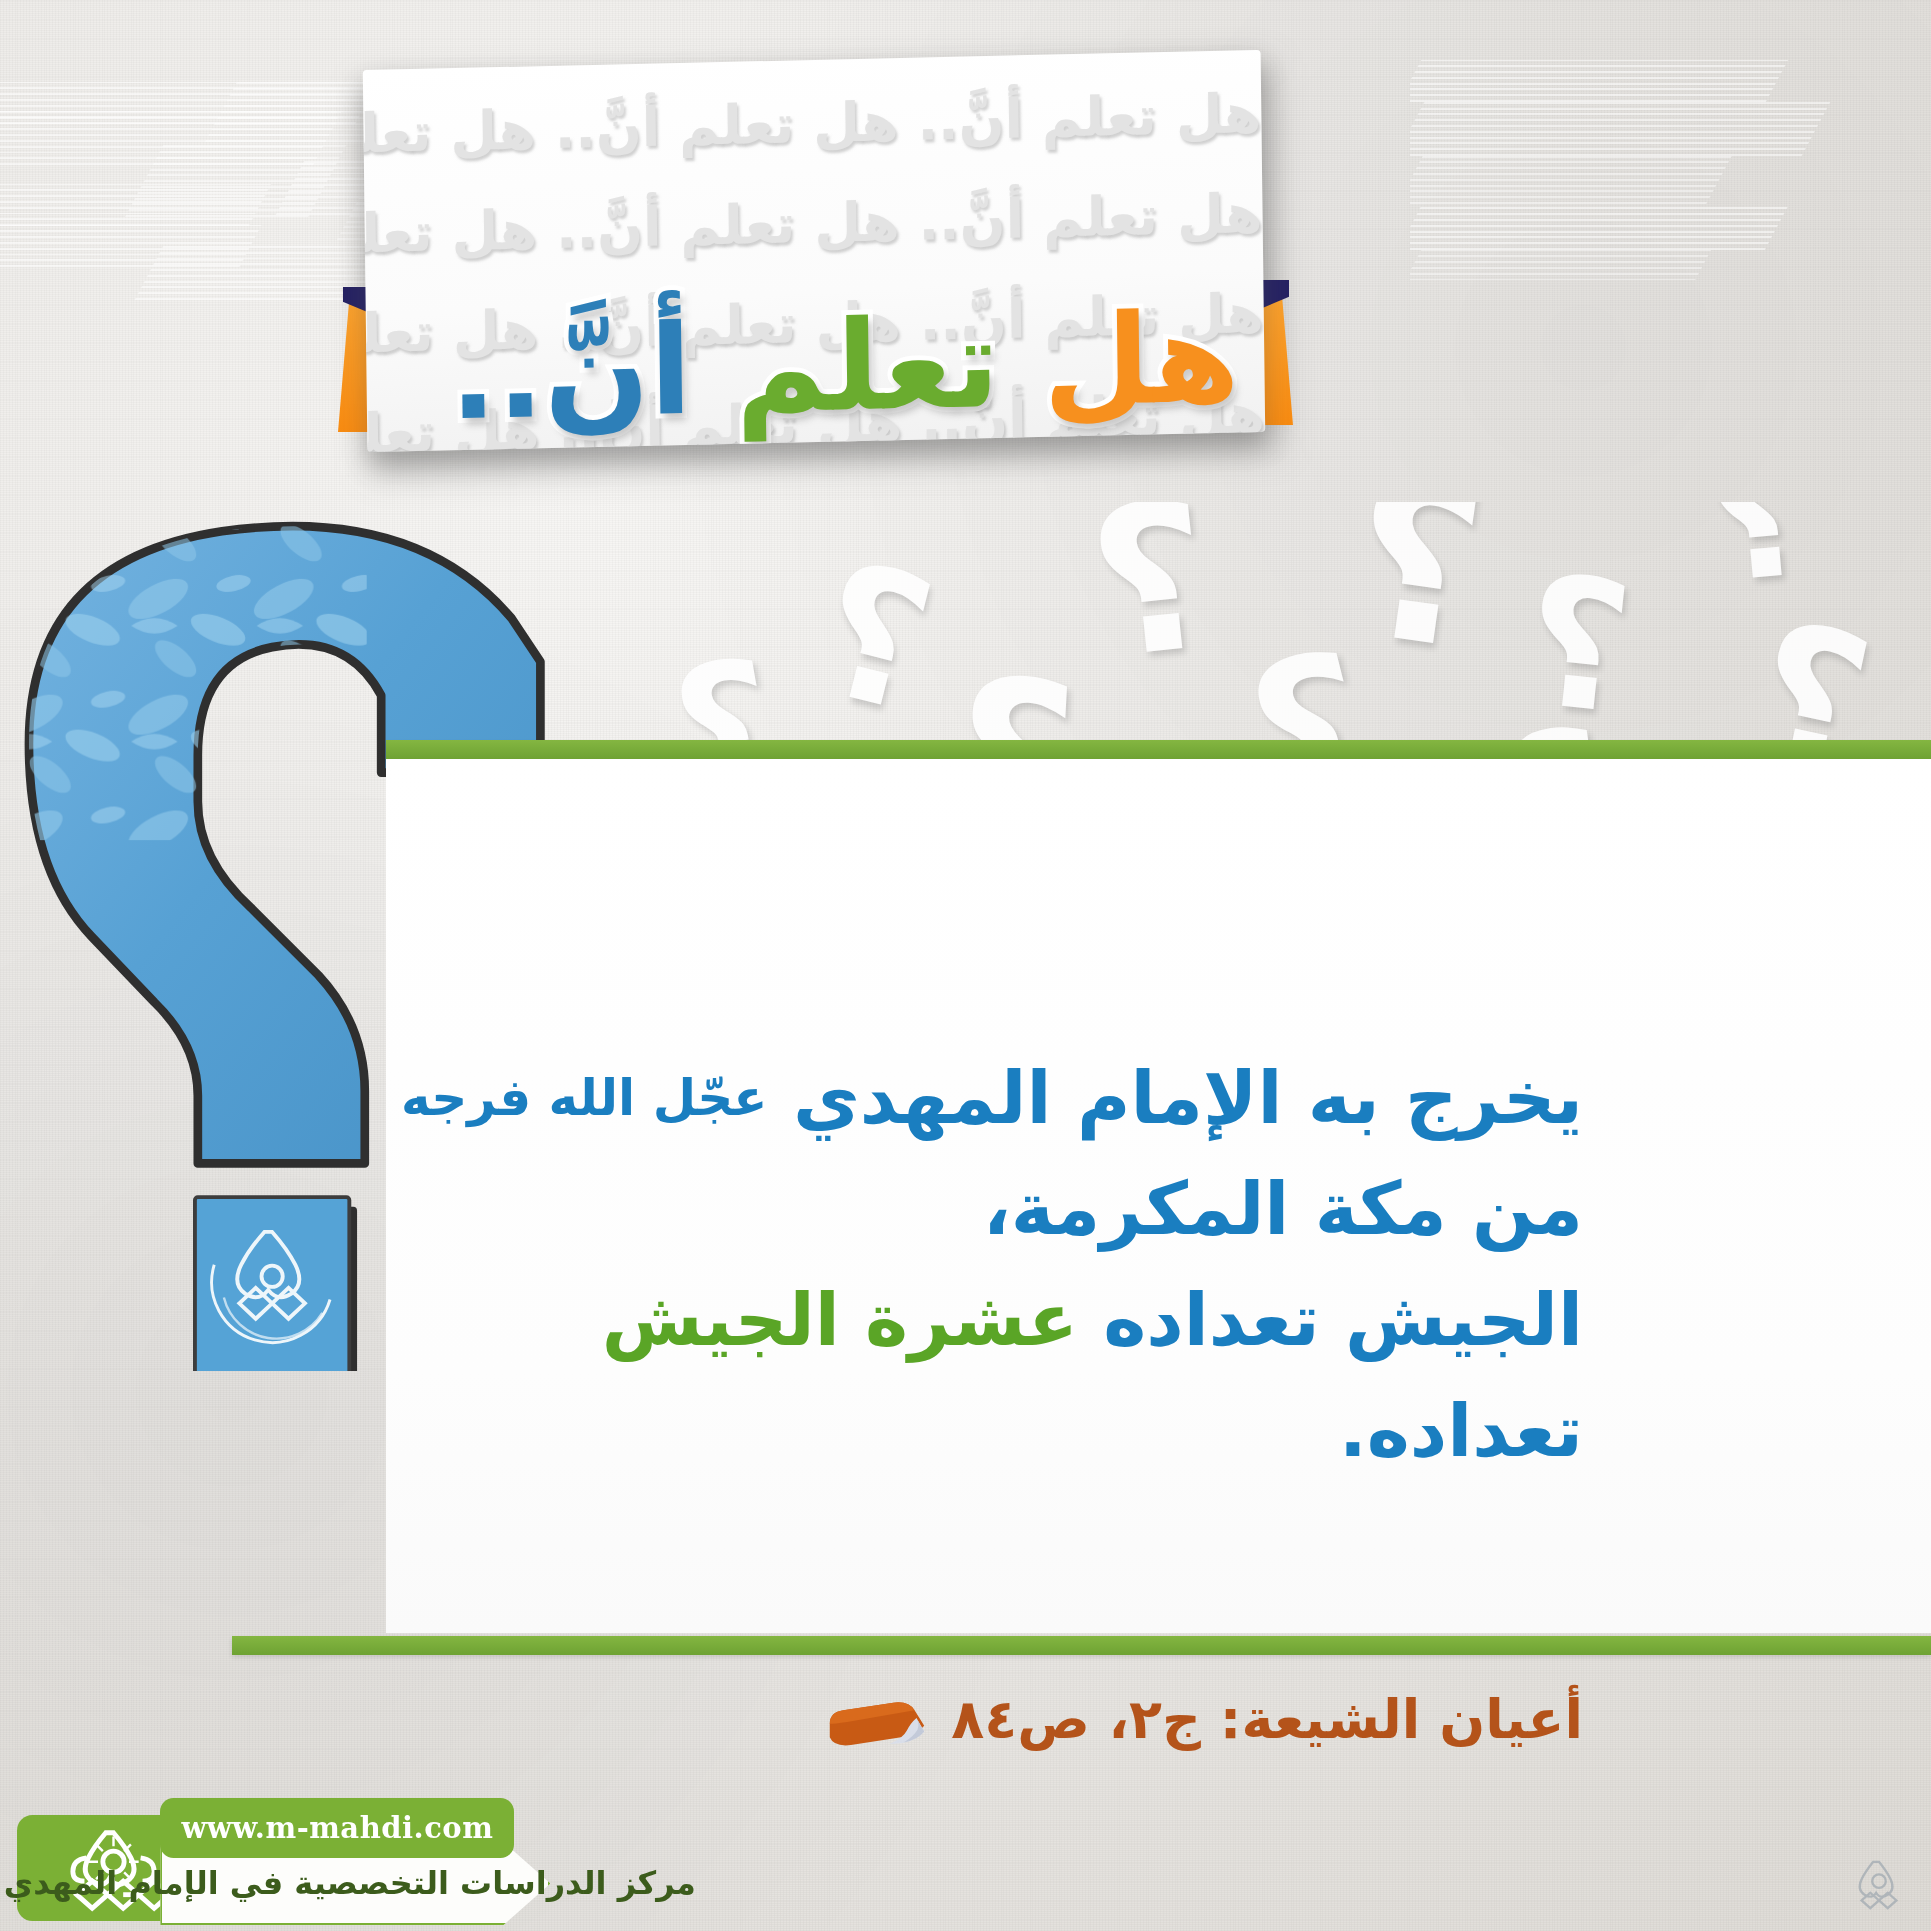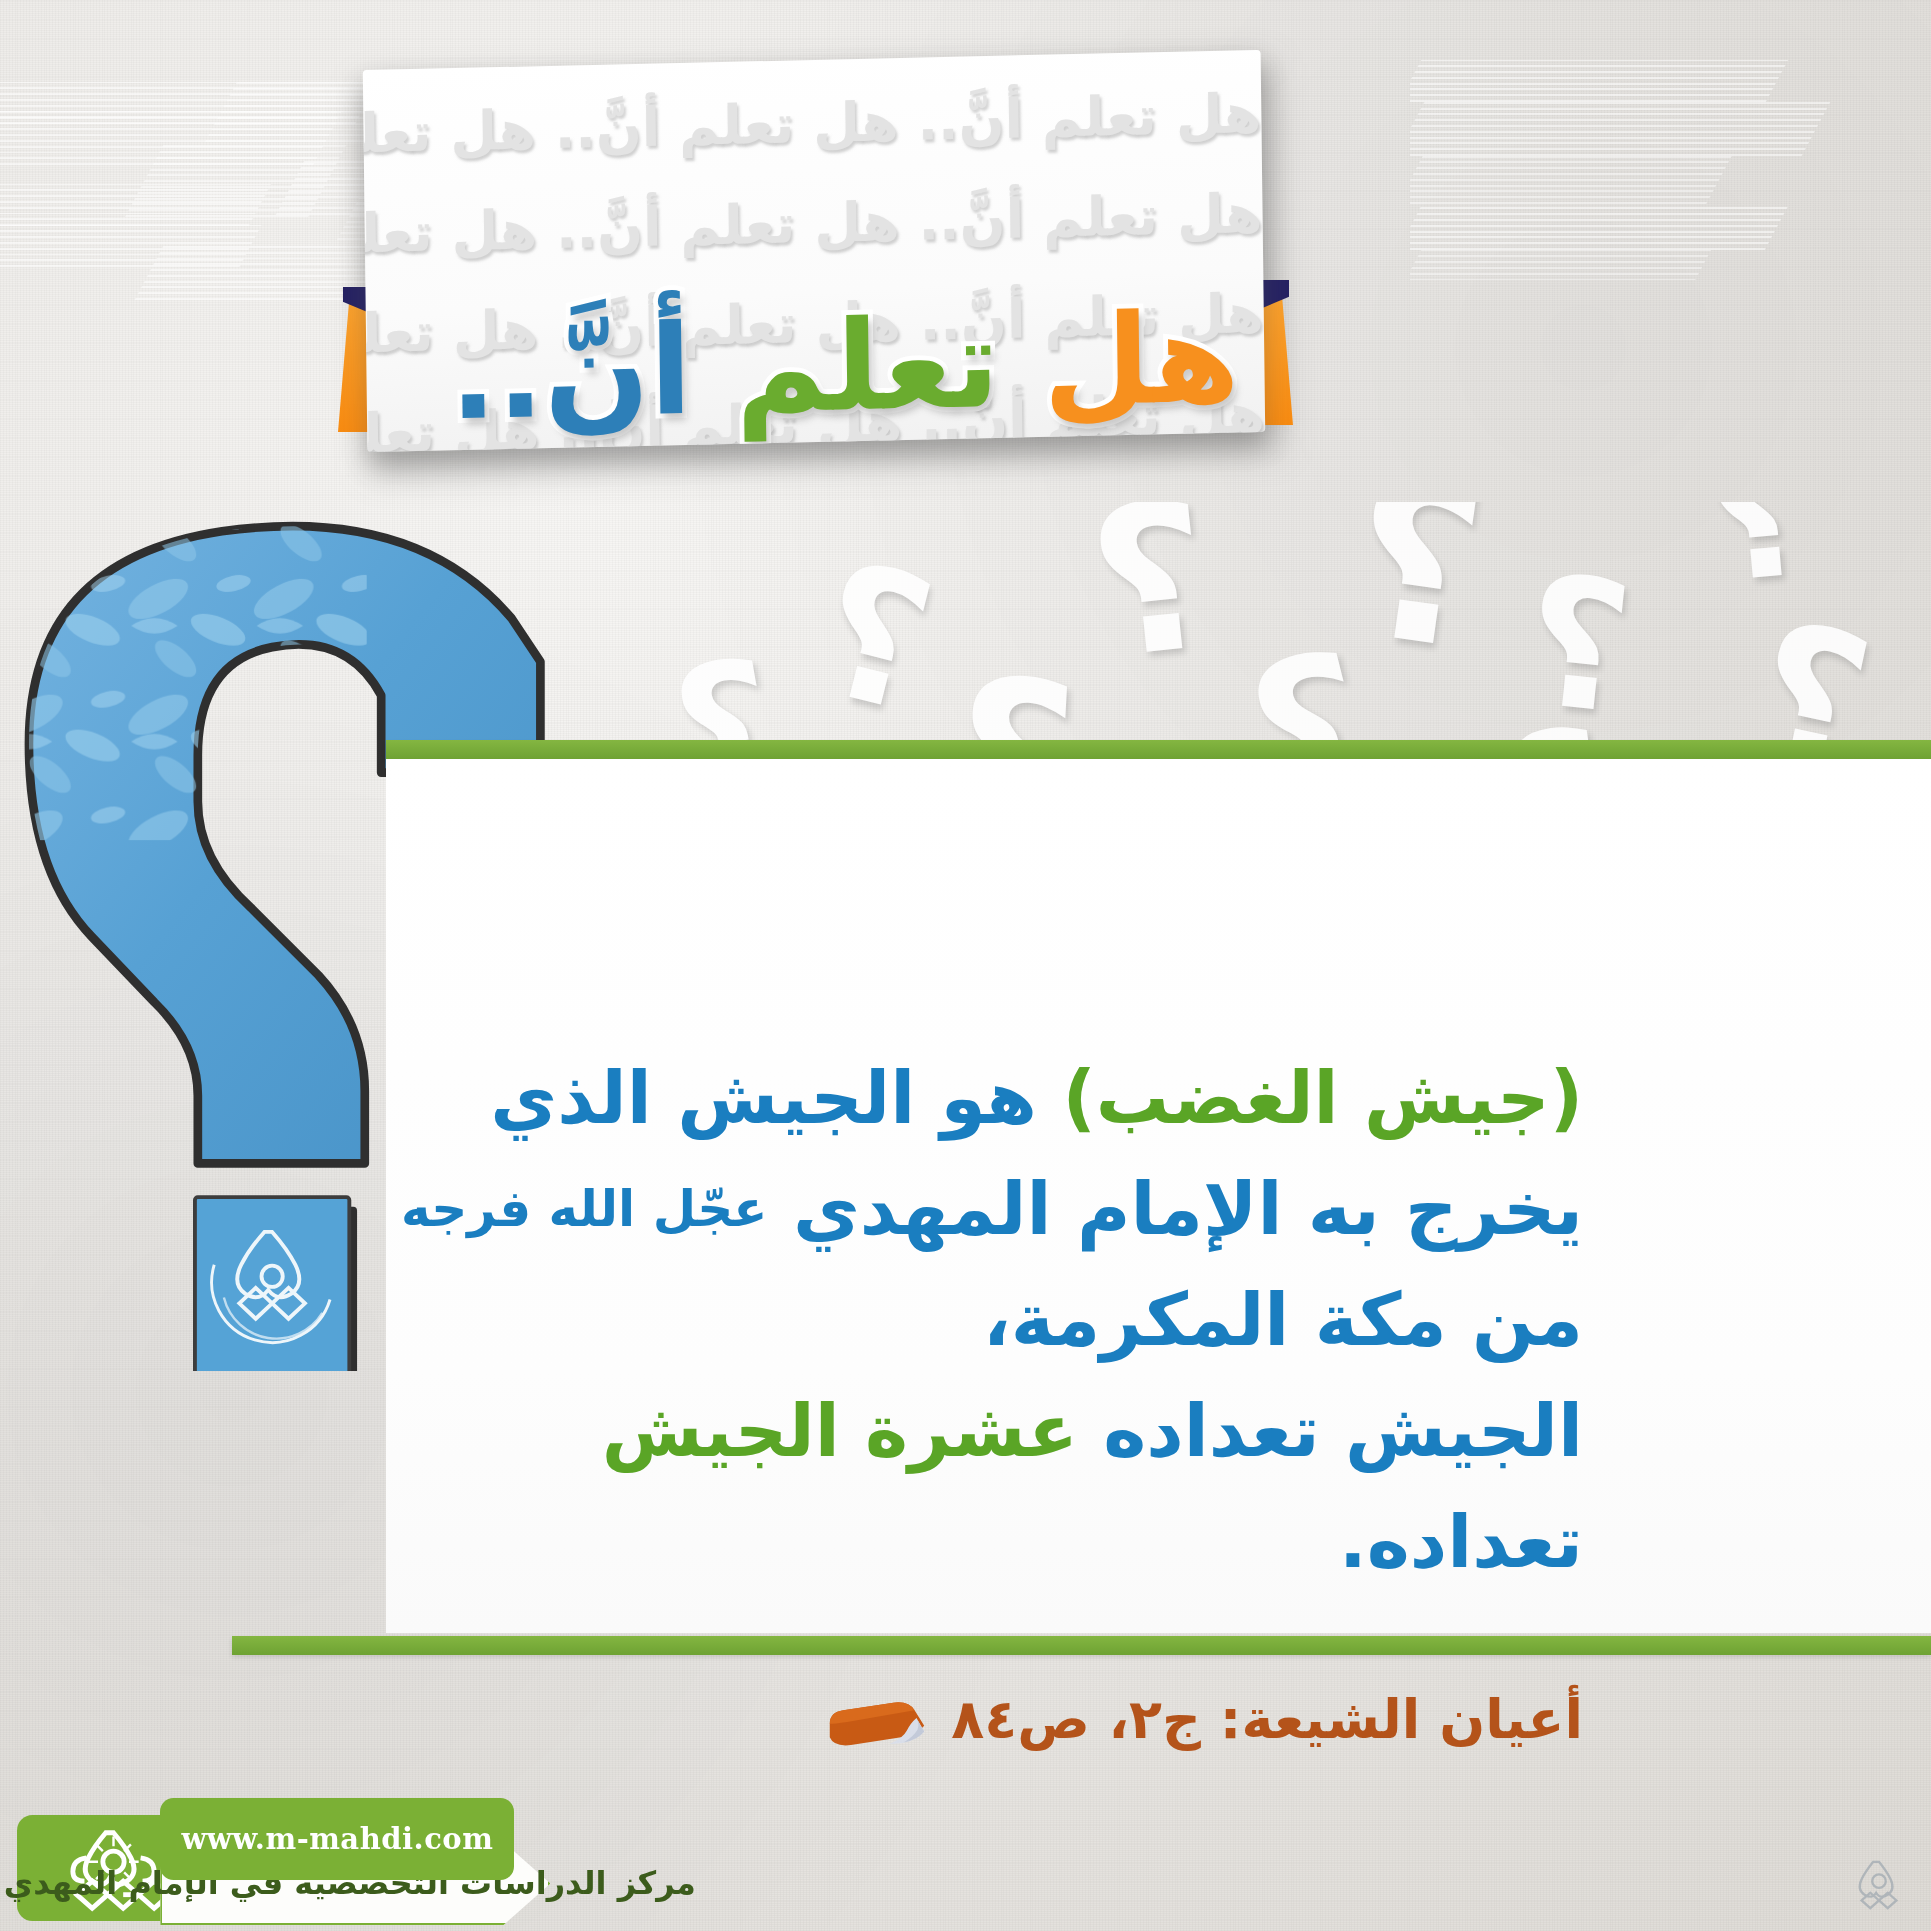--- a/index.html
+++ b/index.html
@@ -141,21 +141,21 @@
   #book-icon{width:106px;height:58px;flex:0 0 auto;}
 
   
   #footer-logo{position:absolute;left:17.4px;top:1798px;width:541px;height:124px;}
   #fl-green{
     position:absolute;left:0;top:17.4px;width:193px;height:106px;
     background:#7bb035;border-radius:15.4px 0 0 15.4px;
   }
   #fl-url{
     position:absolute;left:143px;top:0px;height:56px;
-    background:#7bb035;border-radius:13.5px;padding:13px 21px;
+    background:#7bb035;border-radius:13.5px;padding:2px 21px;
     display:flex;align-items:center;
   }
   #fl-url span{
     color:#ffffff;font-size:29px;font-weight:700;letter-spacing:0.5px;
     font-family:"DejaVu Serif","Liberation Serif",serif;white-space:nowrap;
   }
   #fl-white{
     position:absolute;left:143px;top:44px;width:386px;height:79px;
     background:#fdfdfb;border:2.9px solid #7bb035;
     clip-path:polygon(0 0, 88% 0, 100% 50%, 88% 100%, 0 100%);
@@ -284,23 +284,20 @@
       </div>
       <div id="banner-title">
         <span class="t-orange">هل</span>
         <span class="t-green">تعلم</span>
         <span class="t-blue">أنَّ..</span>
       </div>
     </div>
   </div>
 
   <div id="maintext">
-    <div>
-      <span class="g">(جيش الغضب)</span><span> هو الجيش الذي</span>
-    </div>
     <div>
       <span>يخرج به الإمام المهدي </span><span class="sw">عجّل الله فرجه</span><span> من مكة المكرمة،</span>
     </div>
     <div>
       <span>الجيش تعداده </span><span class="g">عشرة الجيش</span><span> تعداده.</span>
     </div>
   </div>
 
   <div id="source-row">
     <div id="source-text">أعيان الشيعة: ج٢، ص٨٤</div>

